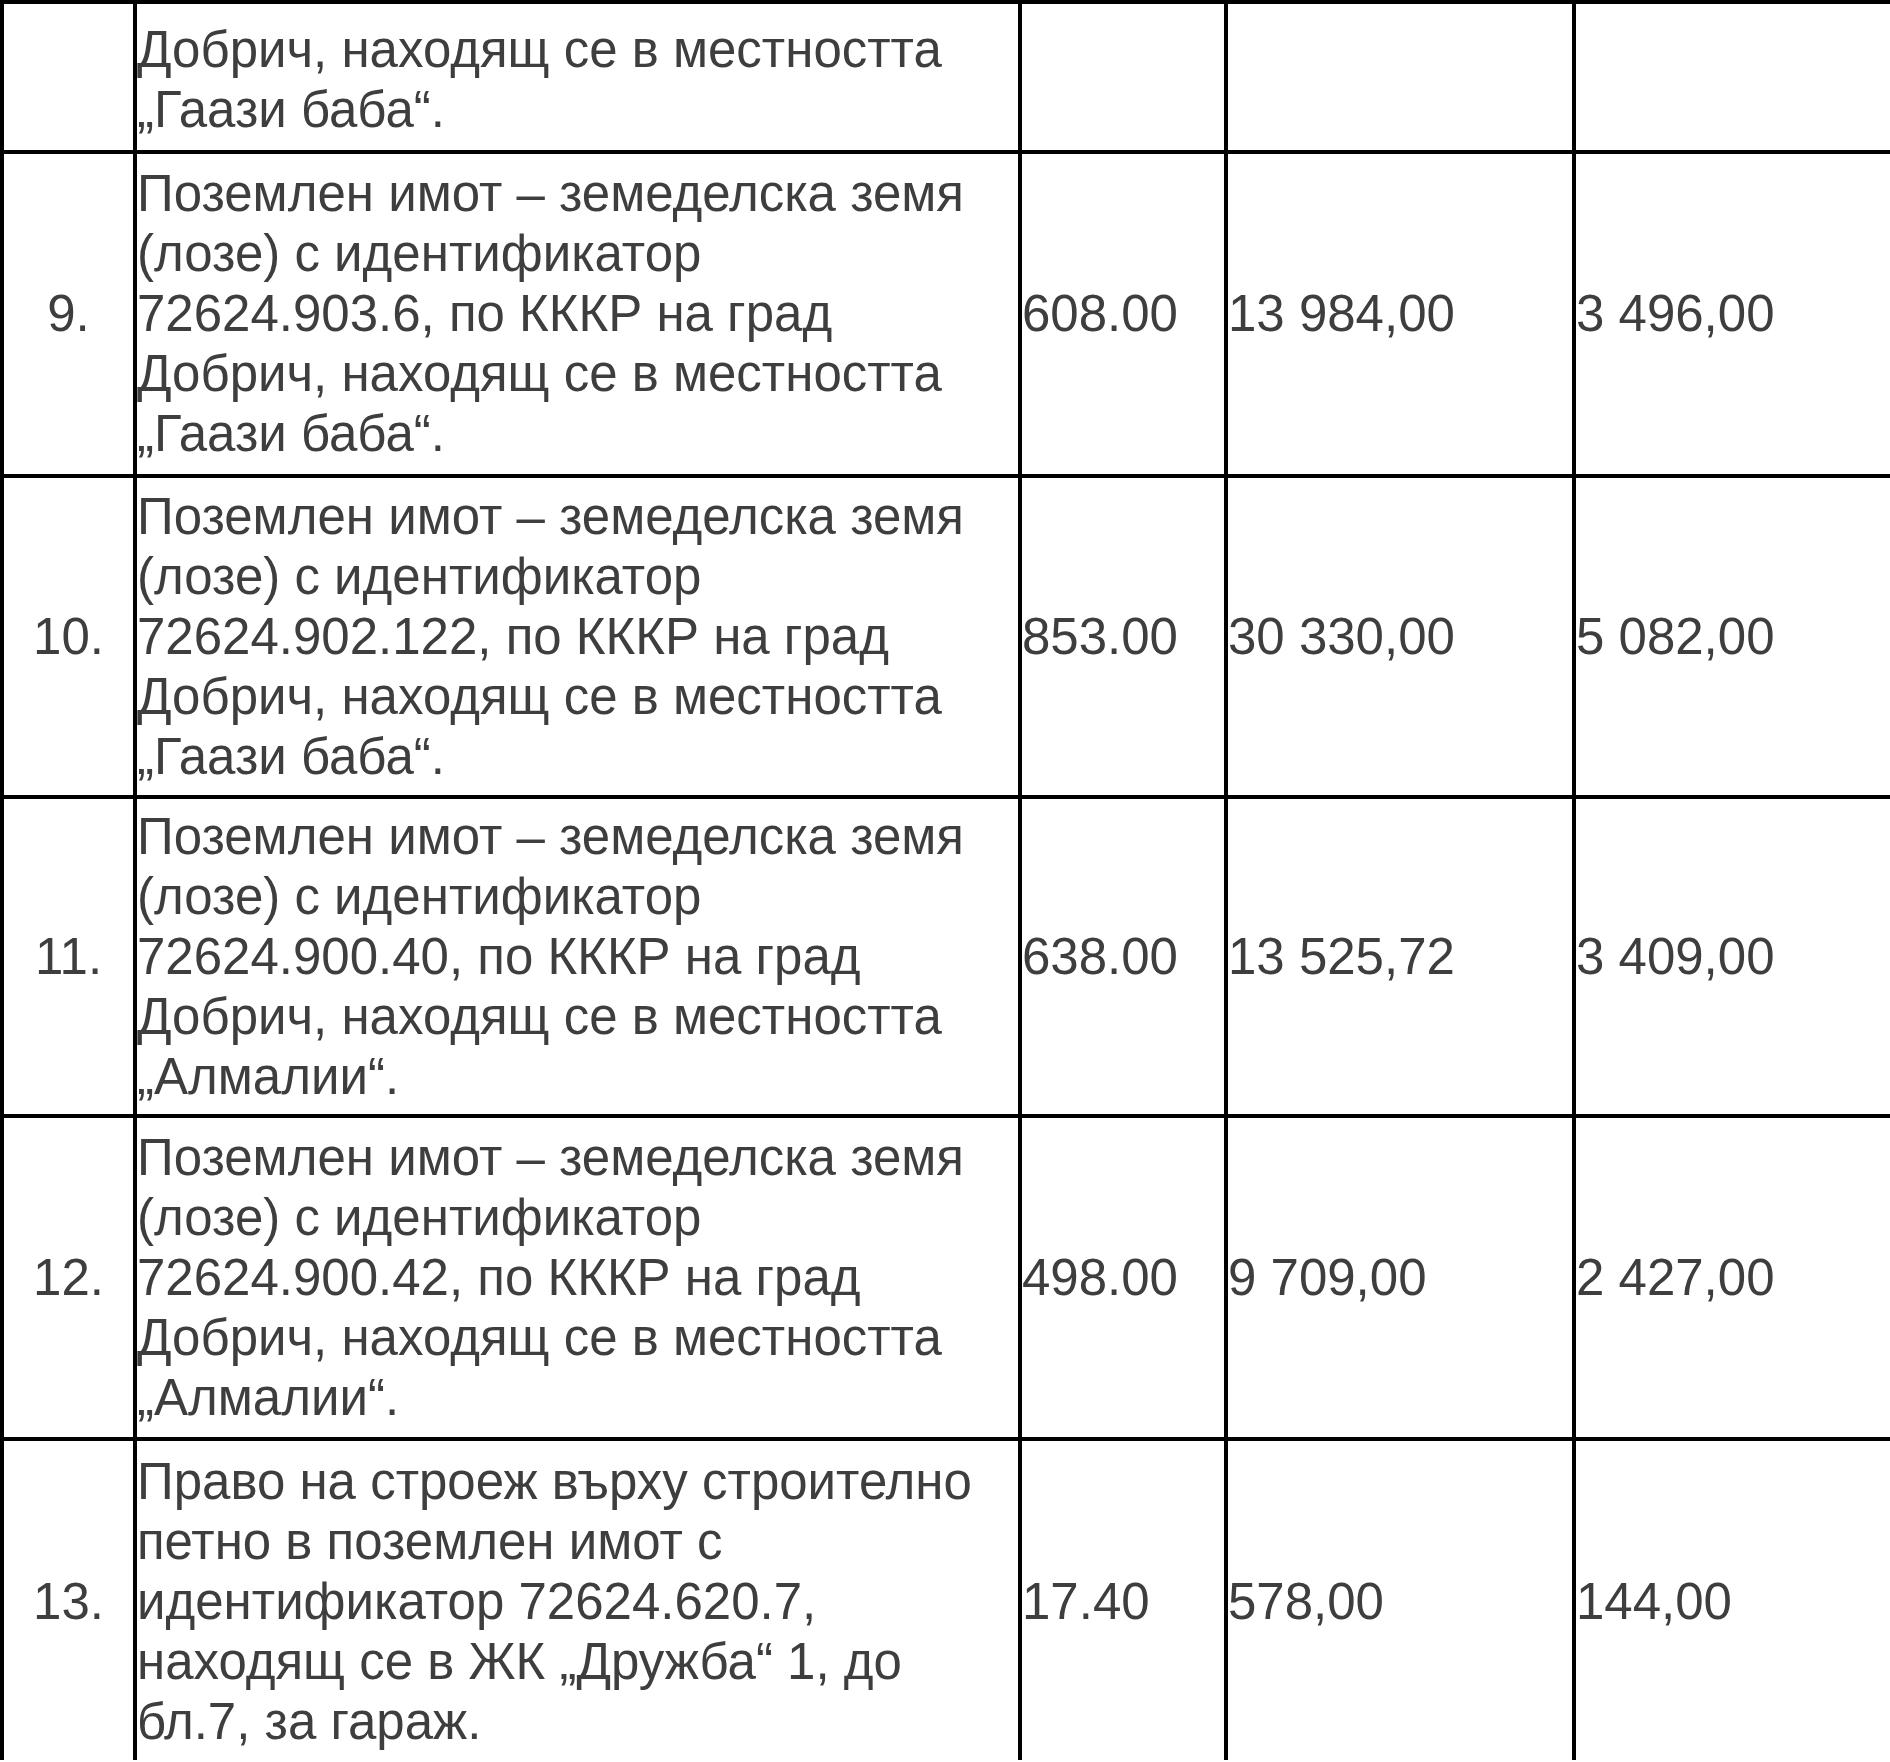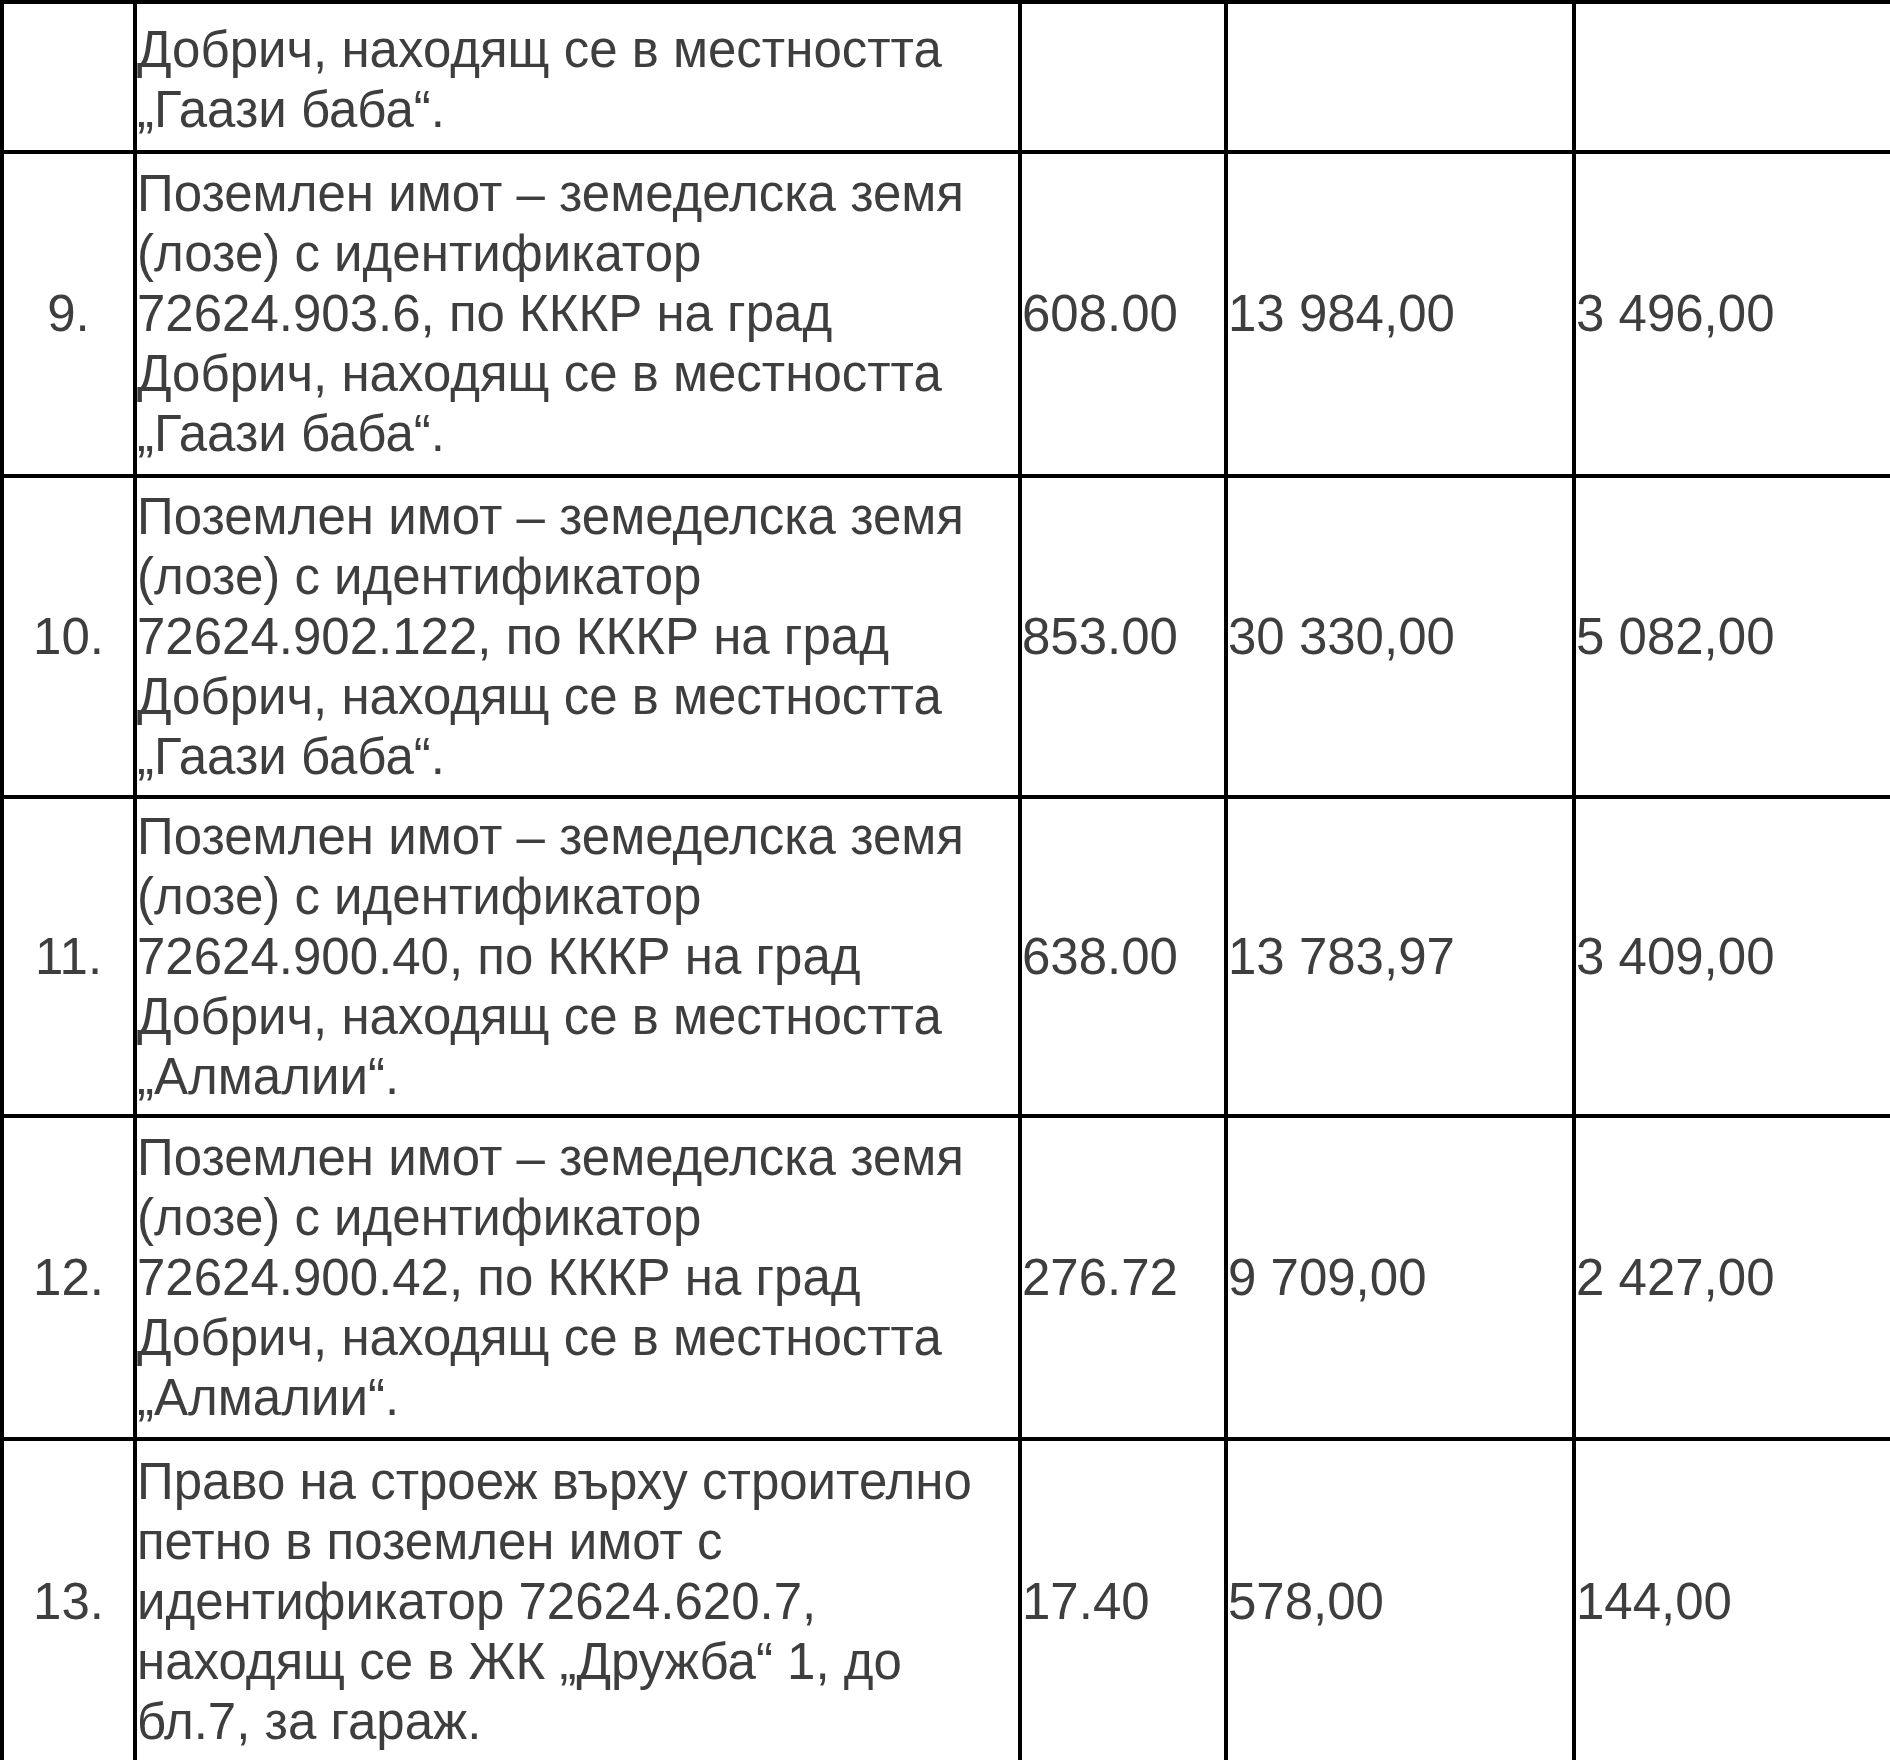--- a/index.html
+++ b/index.html
@@ -97,31 +97,31 @@
         <td class="val">5 082,00</td>
       </tr>
       <tr class="r-11">
         <td class="num">11.</td>
         <td class="desc">Поземлен имот – земеделска земя
 (лозе) с идентификатор
 72624.900.40, по КККР на град
 Добрич, находящ се в местността
 „Алмалии“.</td>
         <td class="val">638.00</td>
-        <td class="val">13 783,97</td>
+        <td class="val">13 525,72</td>
         <td class="val">3 409,00</td>
       </tr>
       <tr class="r-12">
         <td class="num">12.</td>
         <td class="desc">Поземлен имот – земеделска земя
 (лозе) с идентификатор
 72624.900.42, по КККР на град
 Добрич, находящ се в местността
 „Алмалии“.</td>
-        <td class="val">276.72</td>
+        <td class="val">498.00</td>
         <td class="val">9 709,00</td>
         <td class="val">2 427,00</td>
       </tr>
       <tr class="r-13">
         <td class="num">13.</td>
         <td class="desc">Право на строеж върху строително
 петно в поземлен имот с
 идентификатор 72624.620.7,
 находящ се в ЖК „Дружба“ 1, до
 бл.7, за гараж.</td>

